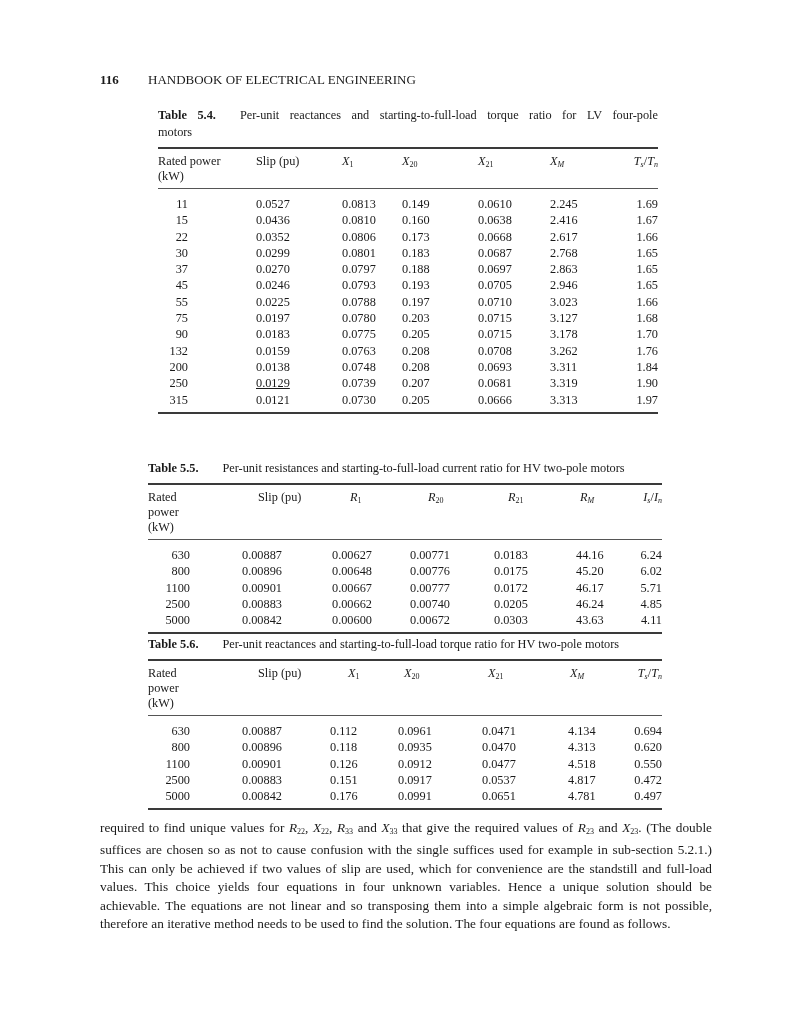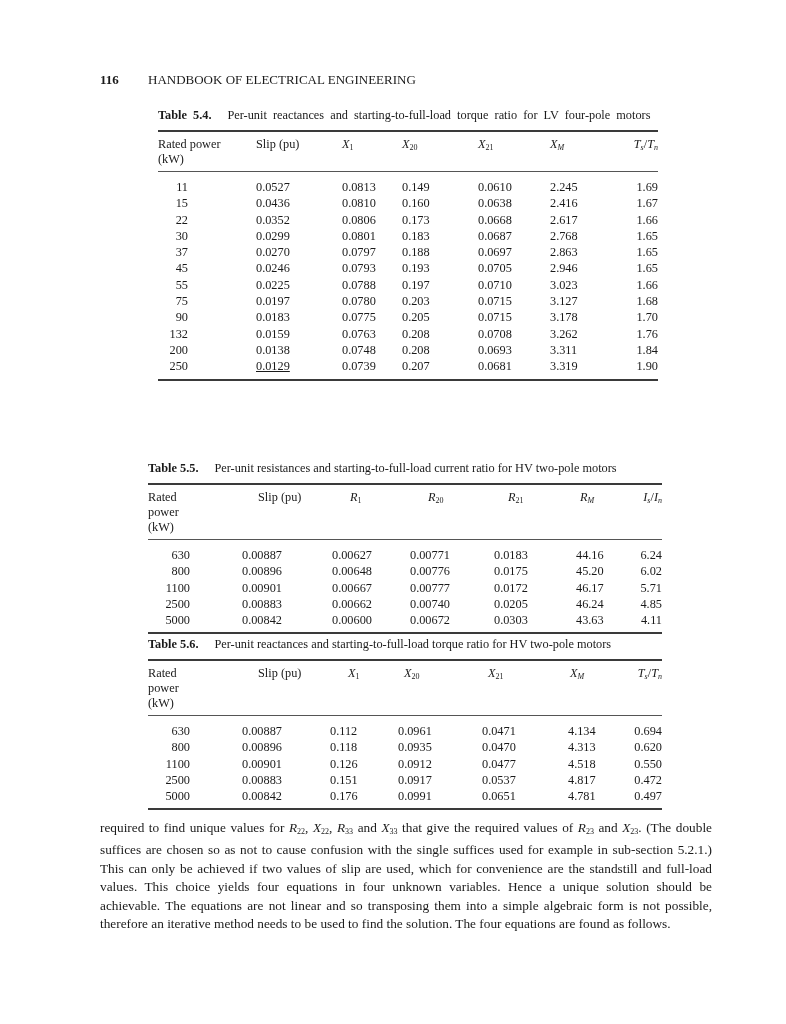--- a/index.html
+++ b/index.html
@@ -2,21 +2,21 @@
 <html><head>
   <meta charset="utf-8">
   <style>
     html, body { margin: 0; padding: 0; background: #ffffff; }
     body { width: 786px; height: 1024px; position: relative; overflow: hidden;
            font-family: "Liberation Serif", "DejaVu Serif", serif; color: #1a1a1a; }
     .running-head { position: absolute; top: 72px; left: 100px; font-size: 13px; }
     .running-head .pn { font-weight: bold; display: inline-block; width: 48px; }
     .tbl { position: absolute; }
     .caption { font-size: 12.3px; line-height: 17px; margin-bottom: 6px; }
-    .caption b { font-weight: bold; margin-right: 16px; }
+    .caption b { font-weight: bold; margin-right: 24px; }
     .t54 .caption { text-align: justify; text-align-last: left; word-spacing: 3px; }
     table { border-collapse: collapse; width: 100%; font-size: 12.3px; }
     thead tr th { font-weight: normal; text-align: left; vertical-align: top;
                   padding: 5px 0 4px 0; line-height: 15px; }
     thead { border-top: 2.5px solid #3a3a3a; border-bottom: 1.8px solid #555; }
     tbody { border-bottom: 2.5px solid #3a3a3a; }
     tbody td { padding: 0; line-height: 16.3px; }
     tbody tr:first-child td { padding-top: 7px; }
     tbody tr:last-child td { padding-bottom: 4px; }
     .num-first { text-align: right; }
@@ -159,20 +159,29 @@
         </tr>
         <tr>
           <td class="num-first" style="padding-right: 40px;">250</td>
           <td style="padding-left: 28px; text-decoration: underline;">0.0129</td>
           <td style="padding-left: 28px;">0.0739</td>
           <td style="padding-left: 18px;">0.207</td>
           <td style="padding-left: 22px;">0.0681</td>
           <td style="padding-left: 22px;">3.319</td>
           <td class="last">1.90</td>
         </tr>
+        <tr>
+          <td class="num-first" style="padding-right: 40px;">315</td>
+          <td style="padding-left: 28px;">0.0121</td>
+          <td style="padding-left: 28px;">0.0730</td>
+          <td style="padding-left: 18px;">0.205</td>
+          <td style="padding-left: 22px;">0.0666</td>
+          <td style="padding-left: 22px;">3.313</td>
+          <td class="last">1.97</td>
+        </tr>
       </tbody>
   </table>
 </div>
 
 <div class="tbl" style="left:148px; top:460px; width:514px;">
   <div class="caption"><b>Table 5.5.</b><span>Per-unit resistances and starting-to-full-load current ratio for HV two-pole motors</span></div>
   <table>
     <colgroup>
         <col style="width:56px">
         <col style="width:100px">

